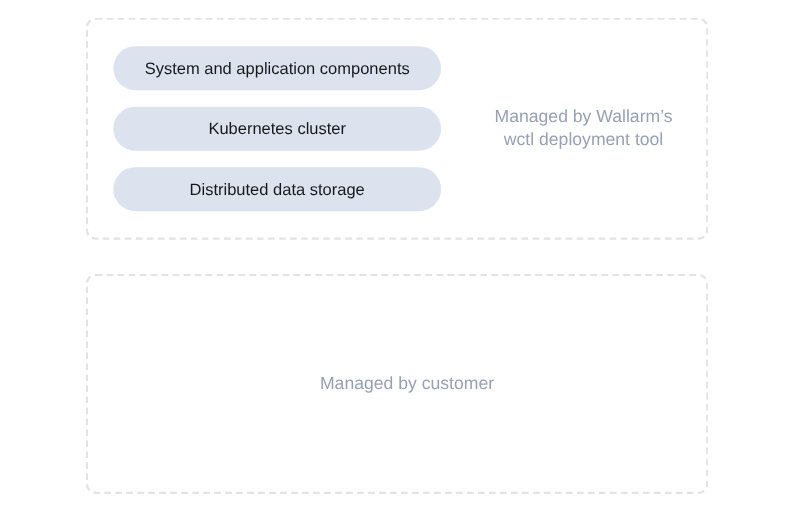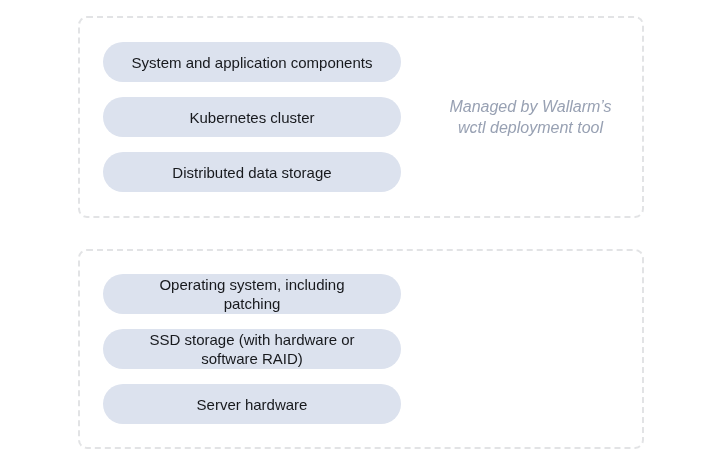--- a/index.html
+++ b/index.html
@@ -44,21 +44,20 @@
     text-align: center;
     white-space: pre-line;
     padding: 1px 12px;
   }
   .label-col {
     flex: 1;
     display: flex;
     justify-content: center;
     align-items: center;
     padding-left: 18px;
-    font-style: italic;
   }
   .group-label {
     color: #98a1b3;
     font-size: 16px;
     line-height: 21px;
     text-align: center;
     white-space: pre-line;
   }
 </style>
 </head>
@@ -72,22 +71,18 @@
       <div class="pill">Kubernetes cluster</div>
       <div class="pill">Distributed data storage</div>
     </div>
     <div class="label-col">
       <div class="group-label">Managed by Wallarm’s
 wctl deployment tool</div>
     </div>
   </section>
 
   <section class="group group-bottom">
-    <div class="pill-stack">
-      <div class="pill">Operating system, including
-patching</div>
-      <div class="pill">SSD storage (with hardware or
-software RAID)</div>
-      <div class="pill">Server hardware</div>
+    <div class="label-col">
+      <div class="group-label">Managed by customer</div>
     </div>
   </section>
 
 </div>
 
 </body></html>

